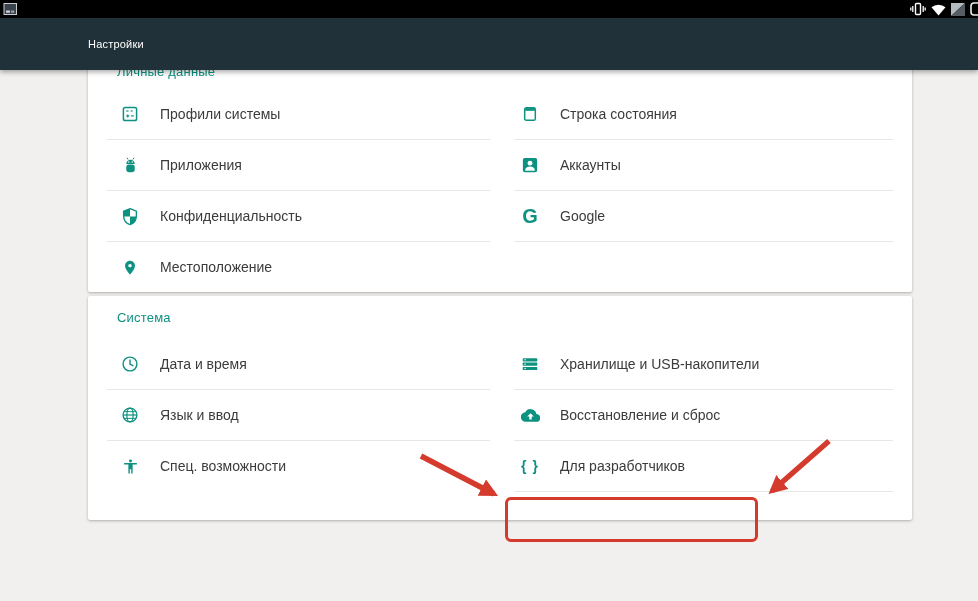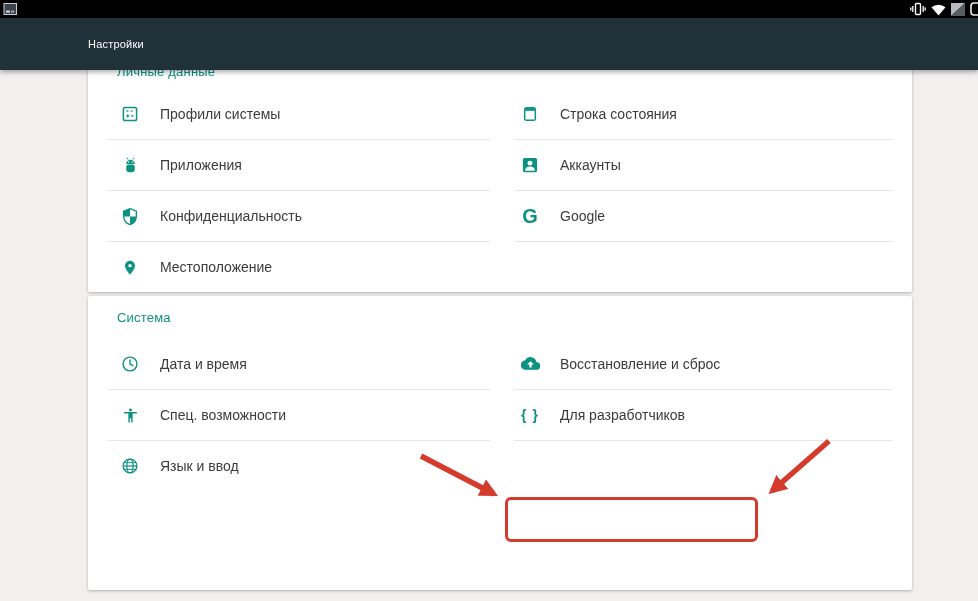--- a/index.html
+++ b/index.html
@@ -18,21 +18,21 @@
   
   .appbar{position:absolute;top:18px;left:0;right:0;height:52px;background:var(--appbar_bg);
           z-index:15;box-shadow:0 2px 5px rgba(0,0,0,.35);}
   .appbar .title{position:absolute;left:88px;top:0;line-height:52px;color:var(--title_text);
           font-size:11px;letter-spacing:.2px;}
   
   .content{position:absolute;top:70px;left:0;right:0;bottom:0;overflow:hidden;background:var(--page_bg);}
   .card{position:absolute;left:88px;width:824px;background:var(--card_bg);border-radius:2px;
         box-shadow:0 1px 3px rgba(0,0,0,.28);}
   #card1{top:-16px;height:238px;}
-  #card2{top:226px;height:294px;}
+  #card2{top:226px;height:224px;}
   .section-label{position:absolute;left:29px;font-size:13px;font-weight:400;color:var(--section_label);letter-spacing:.2px;}
   #card1 .section-label{top:10px;}
   #card2 .section-label{top:14px;}
   .cols{position:absolute;left:0;right:0;bottom:0;}
   #card1 .cols{top:34px;}
   #card2 .cols{top:42px;}
   .col{position:absolute;top:0;}
   .col-left{left:19px;width:383px;}
   .col-right{left:426px;width:379px;}
   .row{height:51px;display:flex;align-items:center;box-sizing:border-box;cursor:pointer;}
@@ -196,40 +196,53 @@
             <span class="icon">
               <svg width="18" height="18" viewBox="0 0 24 24">
                 <circle cx="12" cy="12" r="9.2" fill="none" stroke="#0d9180" stroke-width="1.9"></circle>
                 <path d="M12,6.5 V12 L15.8,14.2" fill="none" stroke="#0d9180" stroke-width="1.9" stroke-linecap="round"></path>
               </svg>
             </span>
             <span class="label">Дата и время</span>
           </div>
           <div class="row">
             <span class="icon">
-              <svg width="17" height="19" viewBox="0 0 24 24">
-                <path d="M12,2 A2.1,2.1 0 0 1 12,6.2 A2.1,2.1 0 0 1 12,2 M21,9 H15 V22 H13 V16 H11 V22 H9 V9 H3 V7 H21 Z" fill="#0d9180"></path>
-              </svg>
-            </span>
-            <span class="label">Спец. возможности</span>
-          </div>
-          <div class="row">
-            <span class="icon">
               <svg width="18" height="18" viewBox="0 0 24 24">
                 <circle cx="12" cy="12" r="9.2" fill="none" stroke="#0d9180" stroke-width="1.8"></circle>
                 <ellipse cx="12" cy="12" rx="4.2" ry="9.2" fill="none" stroke="#0d9180" stroke-width="1.6"></ellipse>
                 <line x1="2.8" y1="12" x2="21.2" y2="12" stroke="#0d9180" stroke-width="1.6"></line>
                 <line x1="3.8" y1="7.5" x2="20.2" y2="7.5" stroke="#0d9180" stroke-width="1.3"></line>
                 <line x1="3.8" y1="16.5" x2="20.2" y2="16.5" stroke="#0d9180" stroke-width="1.3"></line>
               </svg>
             </span>
             <span class="label">Язык и ввод</span>
           </div>
+          <div class="row">
+            <span class="icon">
+              <svg width="17" height="19" viewBox="0 0 24 24">
+                <path d="M12,2 A2.1,2.1 0 0 1 12,6.2 A2.1,2.1 0 0 1 12,2 M21,9 H15 V22 H13 V16 H11 V22 H9 V9 H3 V7 H21 Z" fill="#0d9180"></path>
+              </svg>
+            </span>
+            <span class="label">Спец. возможности</span>
+          </div>
         </div>
         <div class="col col-right">
+          <div class="row">
+            <span class="icon">
+              <svg width="18" height="16" viewBox="0 0 24 22">
+                <rect x="2" y="3" width="20" height="4.4" rx="1" fill="#0d9180"></rect>
+                <rect x="2" y="9" width="20" height="4.4" rx="1" fill="#0d9180"></rect>
+                <rect x="2" y="15" width="20" height="4.4" rx="1" fill="#0d9180"></rect>
+                <circle cx="5.2" cy="5.2" r="1" fill="#fff"></circle>
+                <circle cx="5.2" cy="11.2" r="1" fill="#fff"></circle>
+                <circle cx="5.2" cy="17.2" r="1" fill="#fff"></circle>
+              </svg>
+            </span>
+            <span class="label">Хранилище и USB-накопители</span>
+          </div>
           <div class="row">
             <span class="icon">
               <svg width="19" height="15" viewBox="0 0 24 18">
                 <path d="M19.4,7 A7.5,7.5 0 0 0 5.4,5 A6,6 0 0 0 6,17 H19 A5,5 0 0 0 19.4,7 Z" fill="#0d9180"></path>
                 <path d="M12,6 L16.2,10.4 H13.5 V14 H10.5 V10.4 H7.8 Z" fill="#fff"></path>
               </svg>
             </span>
             <span class="label">Восстановление и сброс</span>
           </div>
           <div class="row">

